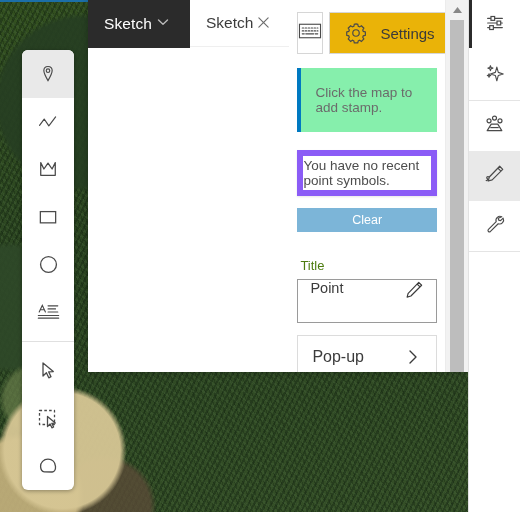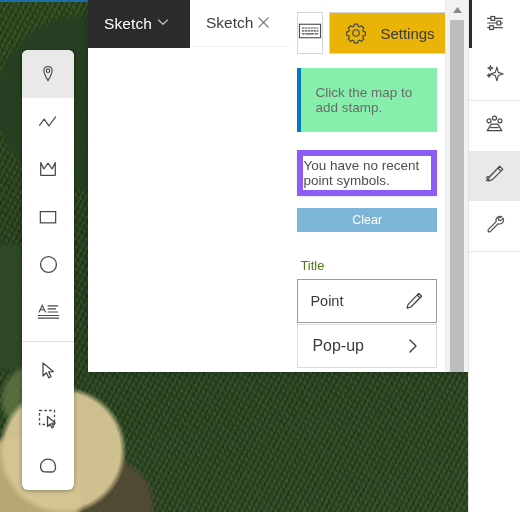--- a/index.html
+++ b/index.html
@@ -117,21 +117,21 @@
   .clear-wrap { display:flex; justify-content:center; margin-bottom: 26px; }
   .clear-btn {
     width: 175px; height: 24px; background: #7cb5d8; border: none;
     color: #ffffff; font-size: 12.5px; font-family: "Liberation Sans", sans-serif;
     cursor: pointer; display:flex; align-items:center; justify-content:center;
   }
 
   .field-label { font-size: 13px; color: #4d7c0f; padding: 0 3px 6px 3px; }
   .text-field {
     height: 44px; border: 1px solid #9a9a9a; background: #fff;
-    display: flex; align-items: center; padding: 0 12px; margin-bottom: 1px;
+    display: flex; padding: 0 12px; margin-bottom: 12px;
   }
   .text-field .val { flex: 1 1 auto; font-size: 14.5px; color: #3b3b3b; }
   .pencil { color: #3b3b3b; display: flex; cursor: pointer; }
 
   .row-link {
     height: 44px; border: 1px solid #dcdcdc; background: #fff;
     display: flex; align-items: center; padding: 0 14px; cursor: pointer;
   }
   .row-link .lbl { flex: 1 1 auto; font-size: 16px; color: #3b3b3b; }
   .row-link .arr { color: #3b3b3b; display:flex; }

